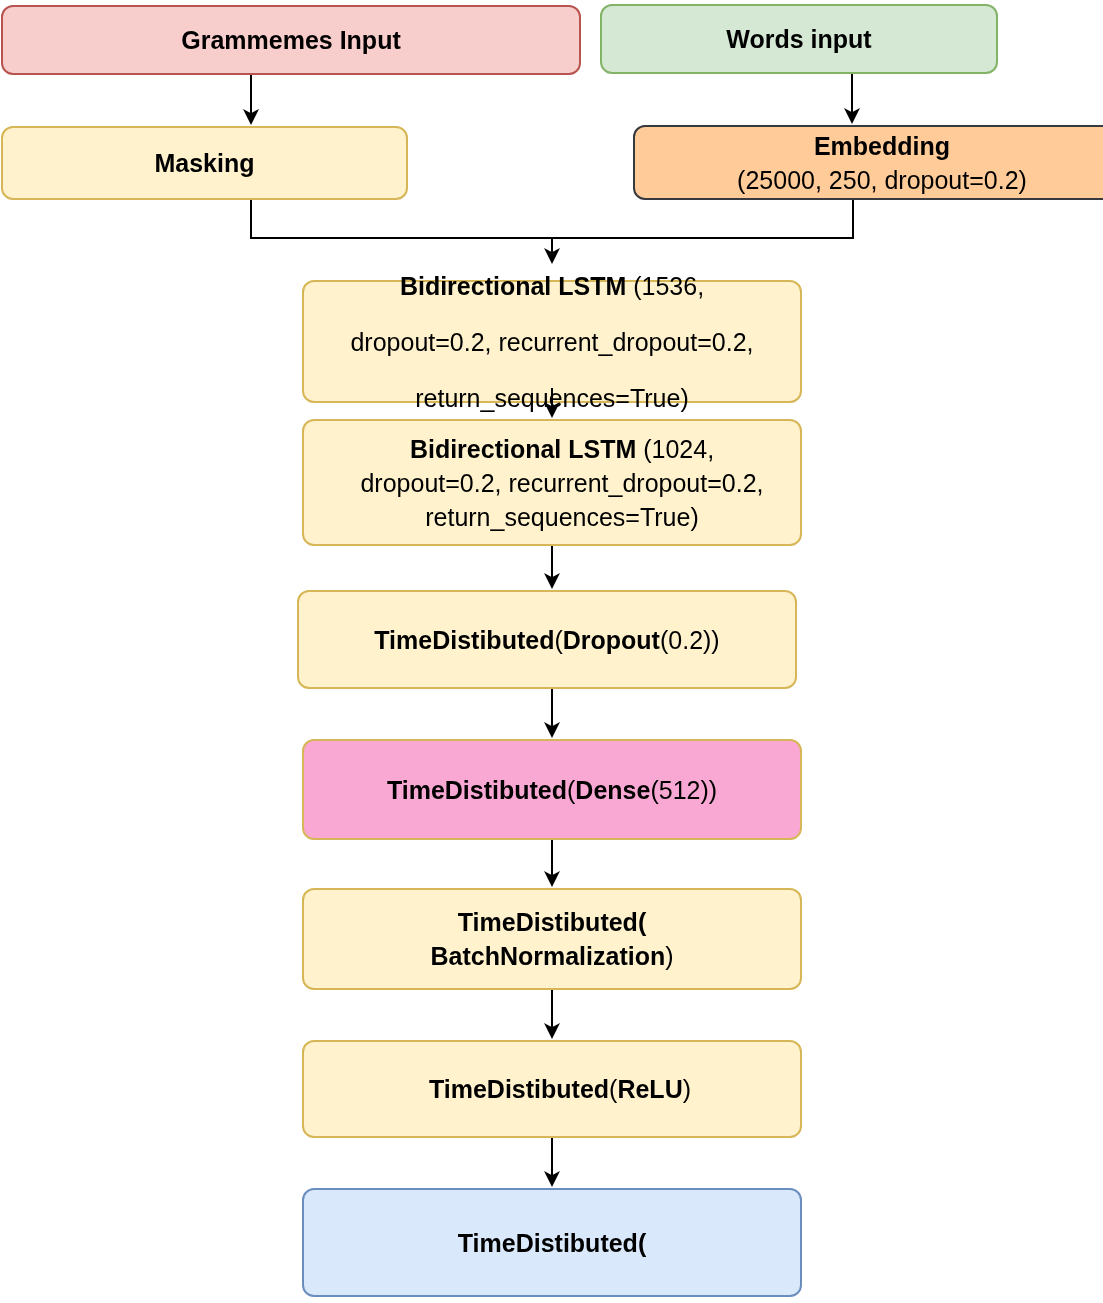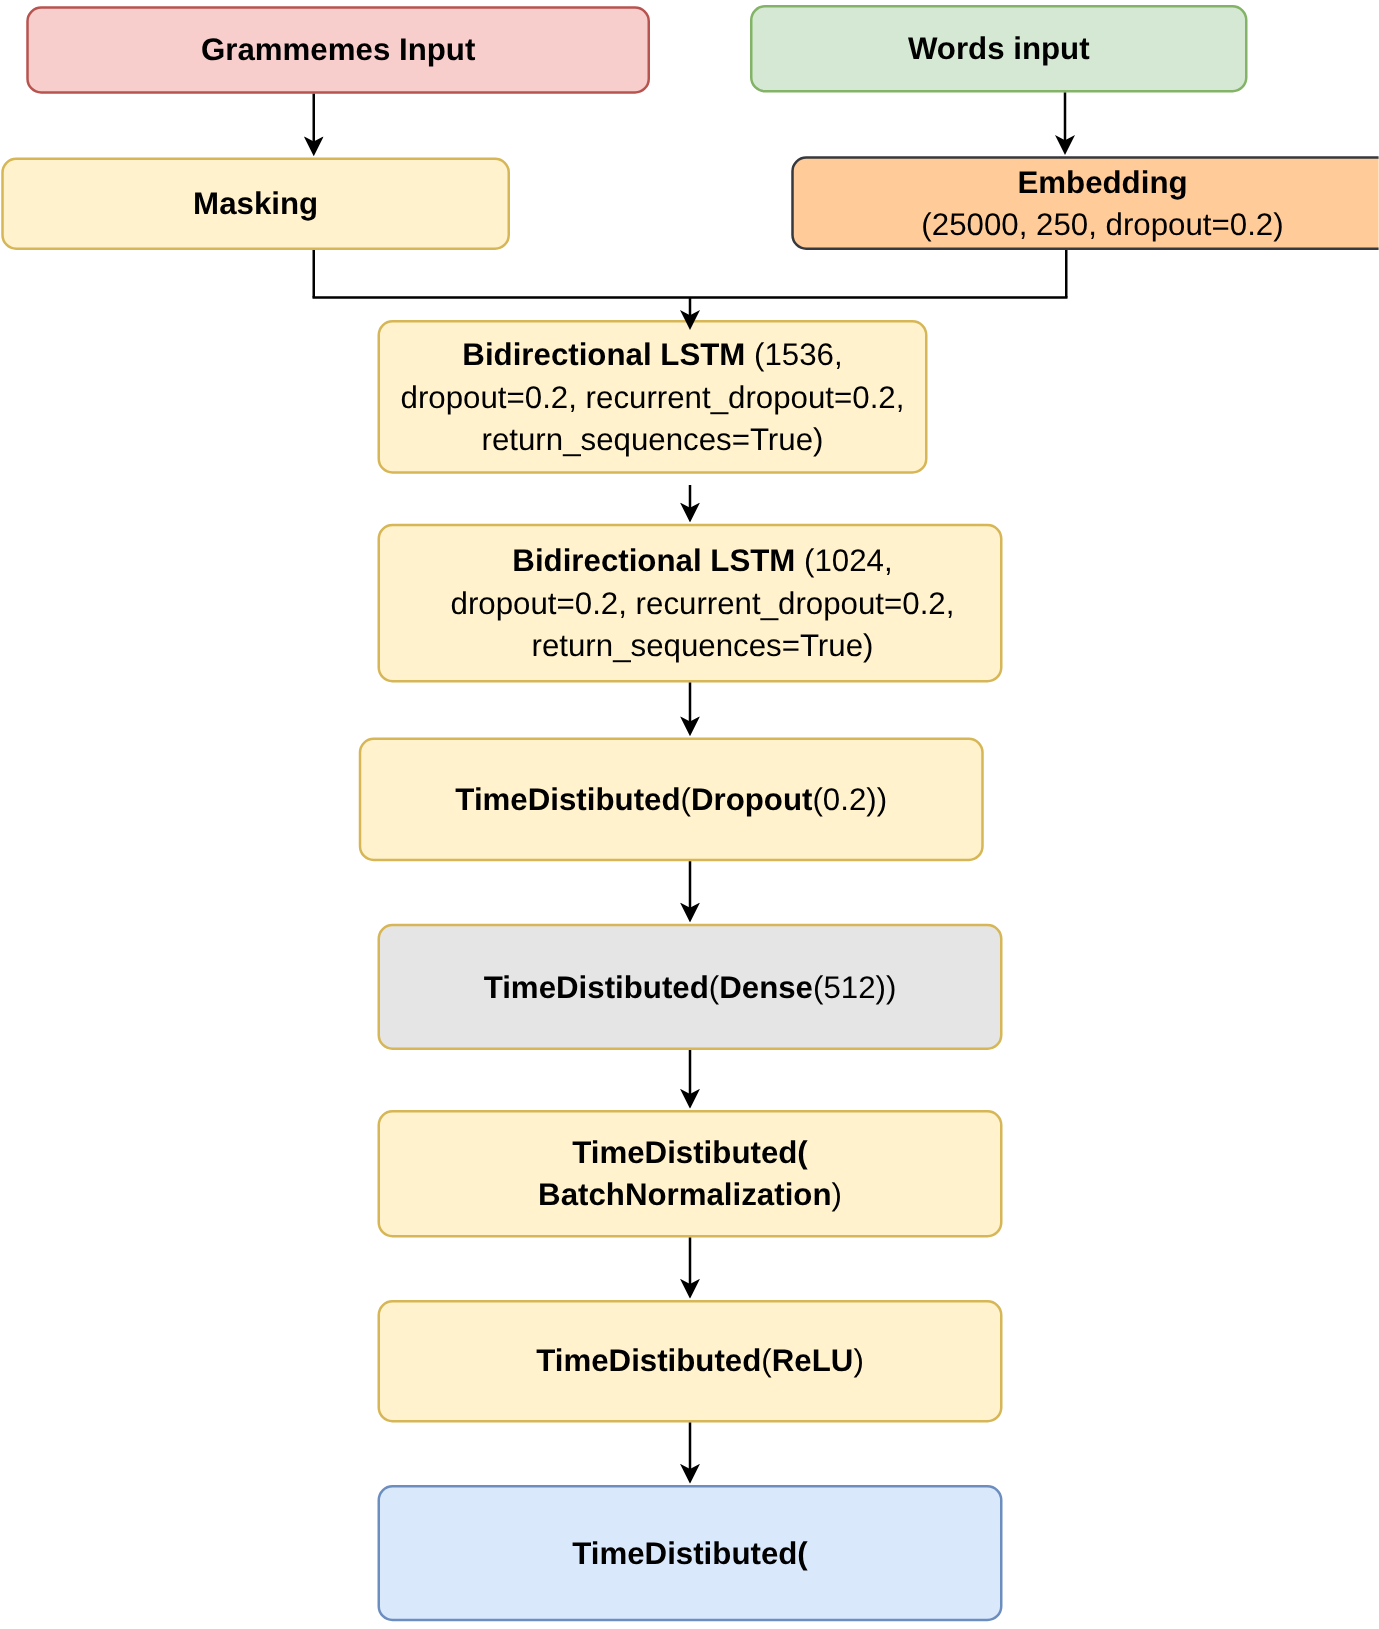--- a/index.html
+++ b/index.html
@@ -27,27 +27,27 @@
     align-items: center;
     text-align: center;
     font-size: 25px;
     line-height: 34px;
     padding: 2px 8px;
   }
   .node .ln { white-space: nowrap; }
   .node .b { font-weight: bold; }
 
   
-  #n-grammemes-input  { left: 1px;   top: 5px;    width: 499px; height: 70px; margin-left: 20px; }
+  #n-grammemes-input  { left: 1px;   top: 5px;    width: 580px; height: 70px; }
   #n-words-input      { left: 600px; top: 4px;    width: 398px; height: 70px; }
   #n-masking          { left: 1px;   top: 126px;  width: 407px; height: 74px; }
   #n-embedding        { left: 600px; top: 125px;  width: 498px; height: 75px; }
-  #n-bilstm-1536      { left: 302px; top: 256px;  width: 440px; height: 123px; }
+  #n-bilstm-1536      { left: 302px; top: 280px;  width: 500px; height: 123px; gap: 22px; }
   #n-bilstm-1024      { left: 302px; top: 419px;  width: 500px; height: 127px; padding-left: 28px; }
-  #n-td-dropout       { left: 287px; top: 590px;  width: 500px; height: 99px; }
+  #n-td-dropout       { left: 297px; top: 590px;  width: 500px; height: 99px; }
   #n-td-dense-512     { left: 302px; top: 739px;  width: 500px; height: 101px; }
   #n-td-batchnorm     { left: 302px; top: 888px;  width: 500px; height: 102px; }
   #n-td-relu          { left: 302px; top: 1040px; width: 500px; height: 98px; }
   #n-td-dense-softmax { left: 302px; top: 1188px; width: 500px; height: 109px; }
 
   
   .seg {
     position: absolute;
     background: #000000;
   }
@@ -110,21 +110,21 @@
       <div class="ln"><span>return_sequences=True)</span></div>
     </div>
   <div class="node" id="n-bilstm-1024" style="background: rgb(255, 242, 204); border-color: rgb(214, 182, 86);">
       <div class="ln"><span class="b">Bidirectional LSTM</span><span> (1024,</span></div>
       <div class="ln"><span>dropout=0.2, recurrent_dropout=0.2,</span></div>
       <div class="ln"><span>return_sequences=True)</span></div>
     </div>
   <div class="node" id="n-td-dropout" style="background: rgb(255, 242, 204); border-color: rgb(214, 182, 86);">
       <div class="ln"><span class="b">TimeDistibuted</span><span>(</span><span class="b">Dropout</span><span>(0.2))</span></div>
     </div>
-  <div class="node" id="n-td-dense-512" style="background: #e5e5e5; border-color: rgb(214, 182, 86);">
+  <div class="node" id="n-td-dense-512" style="background: #f9a8d4; border-color: rgb(214, 182, 86);">
       <div class="ln"><span class="b">TimeDistibuted</span><span>(</span><span class="b">Dense</span><span>(512))</span></div>
     </div>
   <div class="node" id="n-td-batchnorm" style="background: rgb(255, 242, 204); border-color: rgb(214, 182, 86);">
       <div class="ln"><span class="b">TimeDistibuted(</span></div>
       <div class="ln"><span class="b">BatchNormalization</span><span>)</span></div>
     </div>
   <div class="node" id="n-td-relu" style="background: rgb(255, 242, 204); border-color: rgb(214, 182, 86); padding-left: 24px;">
       <div class="ln"><span class="b">TimeDistibuted</span><span>(</span><span class="b">ReLU</span><span>)</span></div>
     </div>
   <div class="node" id="n-td-dense-softmax" style="background: rgb(218, 232, 252); border-color: rgb(108, 142, 191);">

